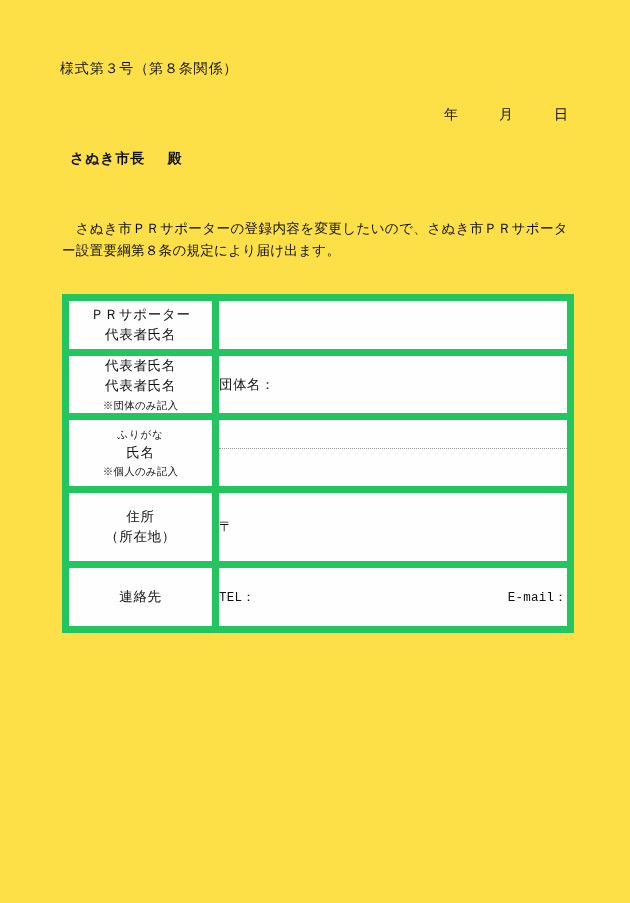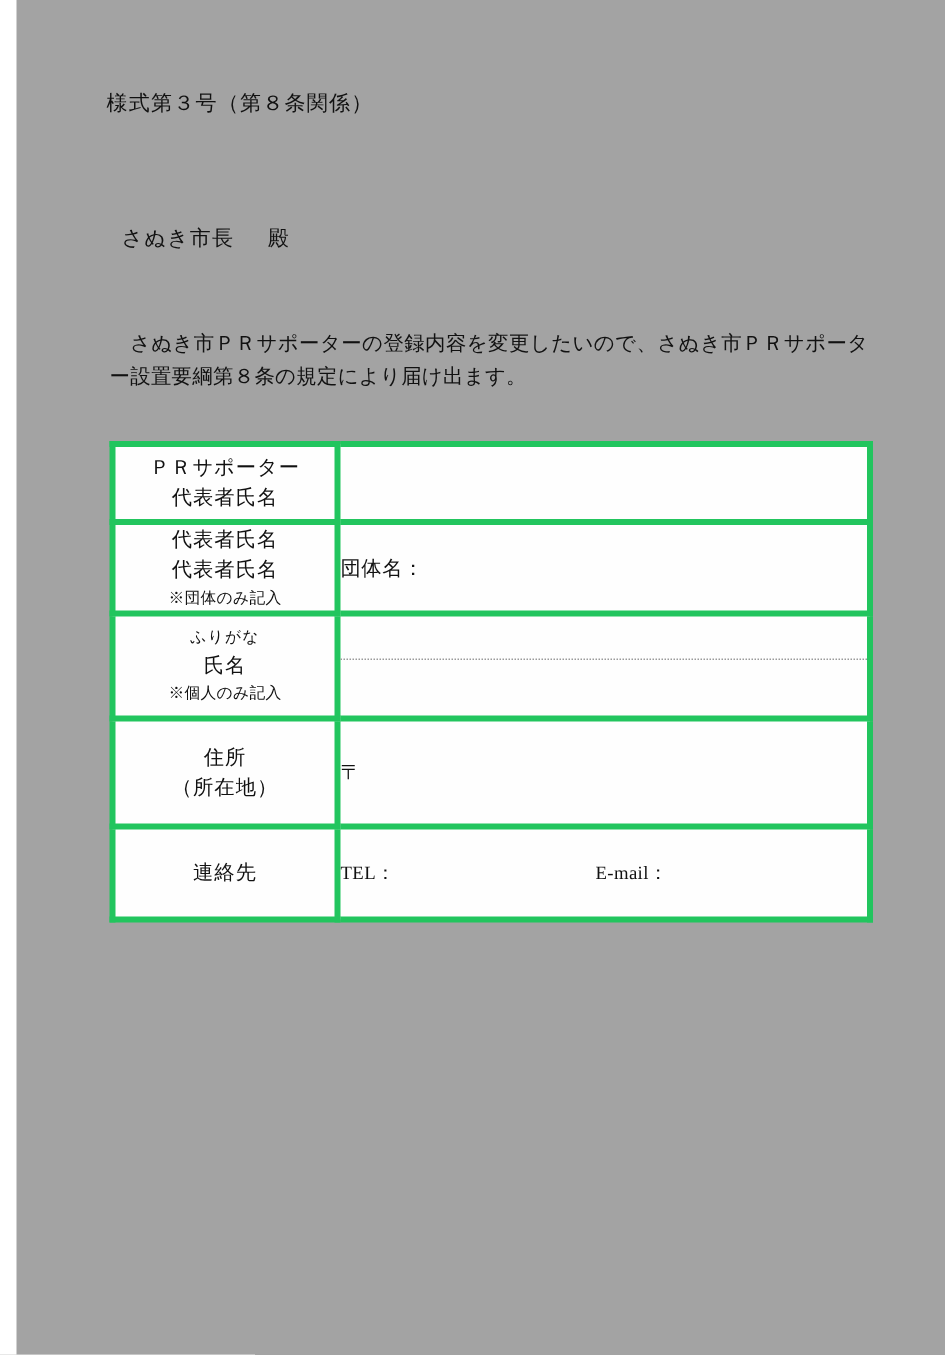--- a/index.html
+++ b/index.html
@@ -12,22 +12,21 @@
     height: 903px;
     position: relative;
     font-family: "Liberation Serif", "DejaVu Serif", serif;
     color: #111111;
     overflow: hidden;
   }
 
   .page {
     position: absolute;
     inset: 0;
-    background: #a3a3a3;
-    margin-left: 11px;
+    background: #fde047;
   }
 
   
   .form-no {
     position: absolute;
     left: 60px;
     top: 60px;
     font-size: 14px;
     letter-spacing: 0.06em;
     white-space: nowrap;
@@ -50,20 +49,21 @@
     width: 34px;
   }
 
   .addressee {
     position: absolute;
     left: 70px;
     top: 150px;
     font-size: 14px;
     letter-spacing: 0.06em;
     white-space: nowrap;
+    font-weight: bold;
   }
   .addressee .honorific {
     margin-left: 18px;
   }
 
   .doc-title {
     position: absolute;
     left: 0;
     right: 0;
     top: 190px;
@@ -88,21 +88,21 @@
   
   .form-table {
     position: absolute;
     left: 62px;
     top: 294px;
     width: 505px;
     border-collapse: collapse;
     table-layout: fixed;
   }
   .form-table td {
-    border: 4px solid #22c55e;
+    border: 7px solid #22c55e;
     vertical-align: middle;
     padding: 0;
     background: #fefefe;
   }
   .col-label { width: 150px; }
   .col-value { width: 355px; }
 
   .label-cell {
     text-align: center;
     font-size: 13.5px;
@@ -156,23 +156,24 @@
   }
 
   .postal-mark {
     font-size: 13.5px;
     line-height: 1;
   }
 
   .contact-row {
     display: flex;
     align-items: center;
-    font-family: Liberation Serif, serif;
+    font-family: Liberation Mono, monospace;
     font-size: 12.5px;
     letter-spacing: 0.02em;
+    justify-content: space-between;
   }
   .contact-row .tel { width: 170px; }
   .contact-row .email { }
 
   .sub-table {
     width: 100%;
     border-collapse: collapse;
     table-layout: fixed;
   }
   .sub-table td {
@@ -183,20 +184,27 @@
     border-bottom: 0;
   }
 </style>
 </head>
 <body>
 
 <div class="page">
 
   <div class="form-no">様式第３号（第８条関係）</div>
 
+  <div class="date-line">
+    <span class="seg">年</span>
+    <span class="gap"></span>
+    <span class="seg">月</span>
+    <span class="gap"></span>
+    <span class="seg">日</span>
+  </div>
 
   <div class="addressee">
     <span>さぬき市長</span>
     <span class="honorific">殿</span>
   </div>
 
 
   <div class="body-text">さぬき市ＰＲサポーターの登録内容を変更したいので、さぬき市ＰＲサポーター設置要綱第８条の規定により届け出ます。</div>
 
   <table class="form-table">

